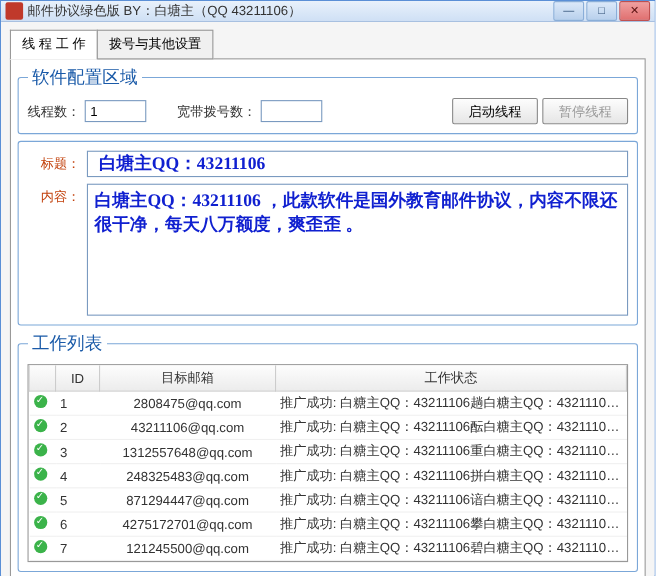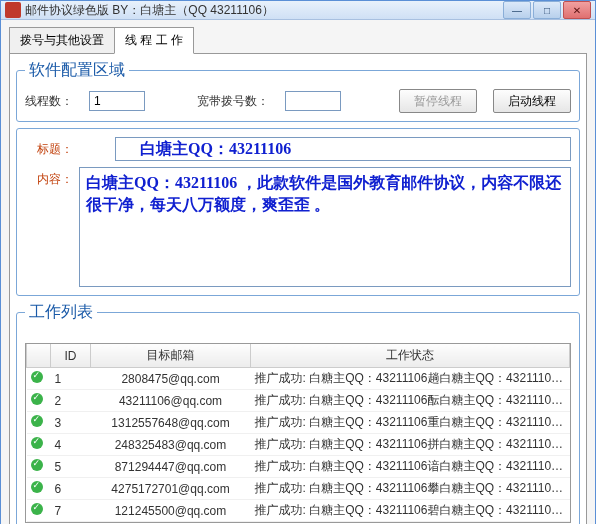--- a/index.html
+++ b/index.html
@@ -11,32 +11,32 @@
 .win-btns { display: flex; gap: 2px; }
 .win-btn { width: 28px; height: 18px; background: linear-gradient(#dce9f9,#b8d0ec); border: 1px solid #8aaed8; border-radius: 2px; display: flex; align-items: center; justify-content: center; cursor: pointer; font-size: 10px; color: #2a4a70; }
 .win-btn.close { background: linear-gradient(#f0a0a0,#e07070); border-color: #c05050; color: #5a1010; }
 .client { flex: 1; padding: 6px 8px 4px; display: flex; flex-direction: column; background: #f5f5f5; }
 .tabs { display: flex; margin-bottom: 0; }
 .tab { padding: 4px 10px; border: 1px solid #999; background: #f0f0f0; margin-right: -1px; cursor: pointer; position: relative; top: 1px; }
 .tab.active { background: #fff; border-bottom: 1px solid #fff; }
 .tab-body { border: 1px solid #999; background: #fff; padding: 6px; flex: 1; display: flex; flex-direction: column; overflow: hidden; }
 fieldset { border: 1px solid #7ba7d8; border-radius: 3px; padding: 8px; margin-bottom: 6px; }
 fieldset > legend { color: #1a5aa8; padding: 0 4px; font-size: 16px; }
-.config-row { display: flex; align-items: center; gap: 16px; }
+.config-row { display: flex; align-items: center; gap: 4px; }
 .config-row label { color: #333; }
 .config-row input[type=text] { width: 56px; height: 20px; border: 1px solid #7a9ac0; padding: 0 4px; background: #fff; }
 .btn { height: 24px; padding: 0 14px; border: 1px solid #888; background: linear-gradient(#fdfdfd,#e6e6e6); cursor: pointer; border-radius: 2px; }
 .btn:disabled { color: #999; }
 .spacer { flex: 1; }
 .send-grid { display: grid; grid-template-columns: 48px 1fr; gap: 6px; }
 .send-grid .lbl { color: #c2410c; text-align: right; padding-top: 4px; }
-.send-grid input[type=text] { height: 24px; border: 1px solid #7a9ac0; padding: 0 24px; font-size: 16px; font-weight: bold; color: #1020d0; font-family: SimSun, serif; margin-left: 36px; }
+.send-grid input[type=text] { height: 24px; border: 1px solid #7a9ac0; padding: 0 10px; font-size: 16px; font-weight: bold; color: #1020d0; font-family: SimSun, serif; }
 .send-grid textarea { height: 120px; border: 1px solid #7a9ac0; padding: 4px 6px; font-size: 16px; font-weight: bold; color: #1020d0; font-family: SimSun, serif; resize: none; line-height: 1.4; }
 .worklist { flex: 1; display: flex; flex-direction: column; min-height: 0; }
-.table-wrap { flex: 1; border: 1px solid #999; overflow: auto; background: #fff; margin-top: 12px; }
+.table-wrap { flex: 1; border: 1px solid #999; overflow: auto; background: #fff; }
 table { width: 100%; border-collapse: collapse; table-layout: fixed; }
 thead th { background: linear-gradient(#fdfdfd,#ececec); border: 1px solid #ccc; border-top: none; padding: 3px 4px; font-weight: normal; text-align: center; color: #333; }
 tbody td { padding: 2px 4px; border-bottom: 1px solid #f0f0f0; white-space: nowrap; overflow: hidden; text-overflow: ellipsis; color: #333; }
 .col-icon { width: 24px; }
 .col-id { width: 40px; }
 .col-mail { width: 160px; text-align: center; }
 .ok-icon { display: inline-block; width: 12px; height: 12px; border-radius: 50%; background: #3bb34a; position: relative; }
 .ok-icon::after { content: "✓"; color: #fff; font-size: 9px; position: absolute; left: 2px; top: -1px; }
 </style>
 </head>
@@ -48,37 +48,37 @@
     <div class="title-text">邮件协议绿色版     BY：白塘主（QQ 43211106）</div>
     <div class="win-btns">
       <div class="win-btn">—</div>
       <div class="win-btn">□</div>
       <div class="win-btn close">✕</div>
     </div>
   </div>
 
   <div class="client">
     <div class="tabs">
+      <div class="tab active">线 程 工 作</div>
       <div class="tab">拨号与其他设置</div>
-      <div class="tab active">线 程 工 作</div>
     </div>
 
     <div class="tab-body">
 
       <fieldset>
         <legend>软件配置区域</legend>
         <div class="config-row">
           <label>线程数：</label>
           <input type="text" value="1" style="">
           <div style="width:20px"></div>
           <label>宽带拨号数：</label>
           <input type="text" value="" style="">
           <div class="spacer"></div>
+          <button class="btn">启动线程</button>
           <button class="btn" disabled="">暂停线程</button>
-          <button class="btn">启动线程</button>
         </div>
       </fieldset>
 
       <fieldset>
         <div class="send-grid">
           <div class="lbl">标题：</div>
           <input type="text" value="白塘主QQ：43211106" style="">
           <div class="lbl">内容：</div>
           <textarea id="content-ta" style="">白塘主QQ：43211106 ，此款软件是国外教育邮件协议，内容不限还很干净，每天八万额度，爽歪歪 。</textarea>
         </div>

